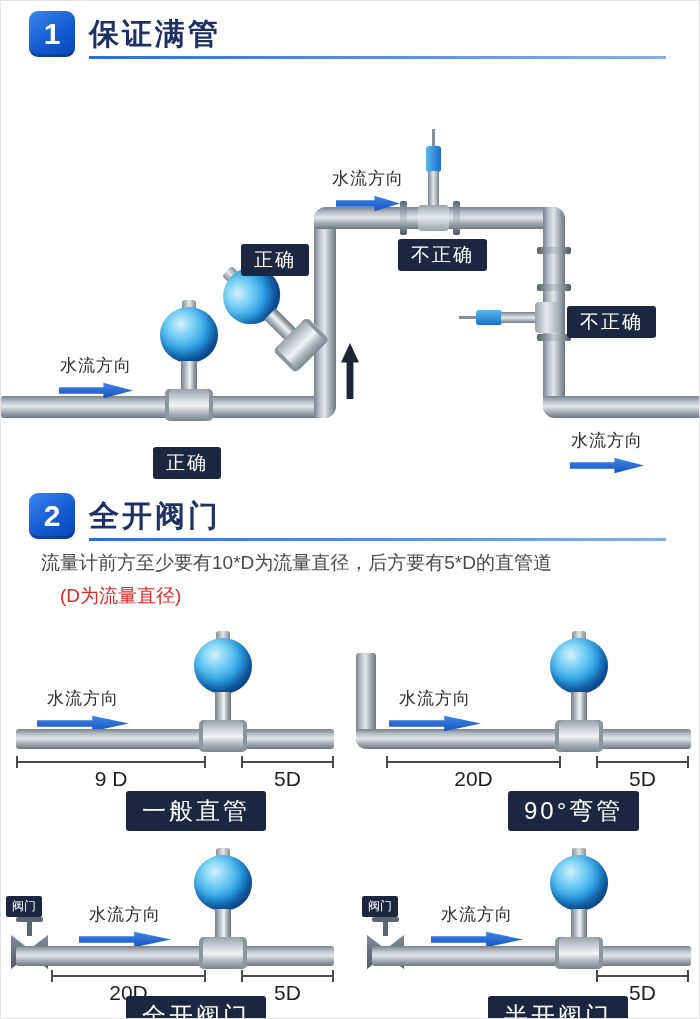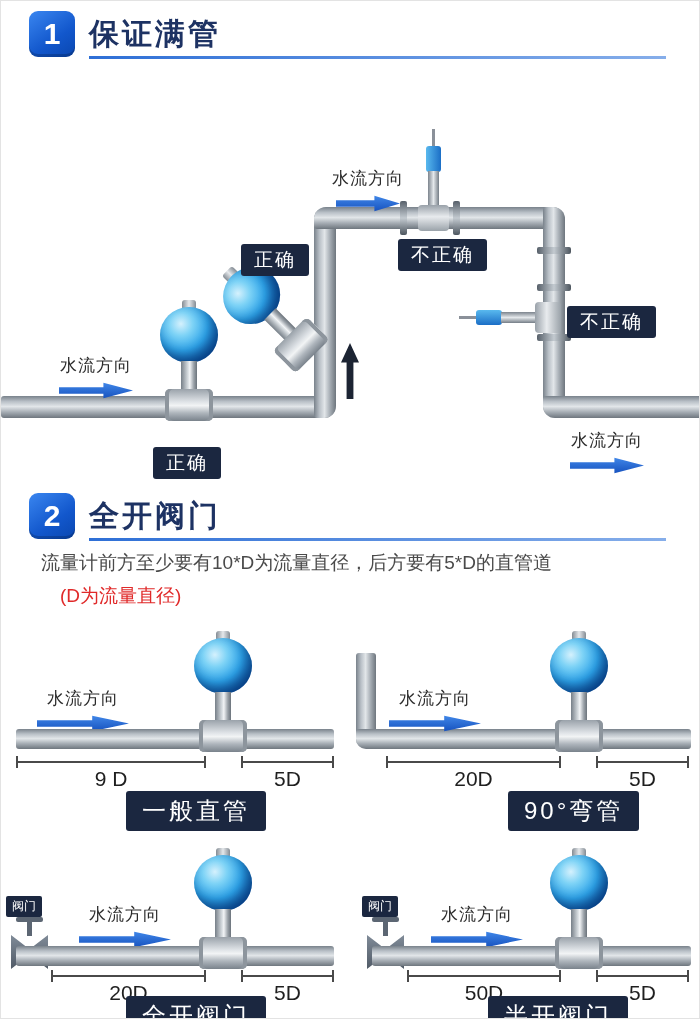--- a/index.html
+++ b/index.html
@@ -243,23 +243,19 @@
     <div class="flow-label">水流方向</div>
     <div class="arrow-r" style="width:92px;height:17px;"></div>
   </div>
   <div class="pipe-h" style="left:371px;top:945px;width:319px;height:20px;"></div>
   <div class="fmeter" style="left:545px;top:847px;">
     <i class="fm-cap"></i>
     <i class="fm-head"></i>
     <i class="fm-neck"></i>
     <i class="fm-tee"></i>
   </div>
-  <div class="dim" style="left:406px;top:974px;width:154px;">
-    <div class="dim-line"></div>
-    <div class="dim-text">50D</div>
-  </div>
   <div class="dim" style="left:595px;top:974px;width:93px;">
     <div class="dim-line"></div>
     <div class="dim-text">5D</div>
   </div>
   <div class="caption-box" style="left:487px;top:995px;">半开阀门</div>
 
 </div>
 
 </body></html>

